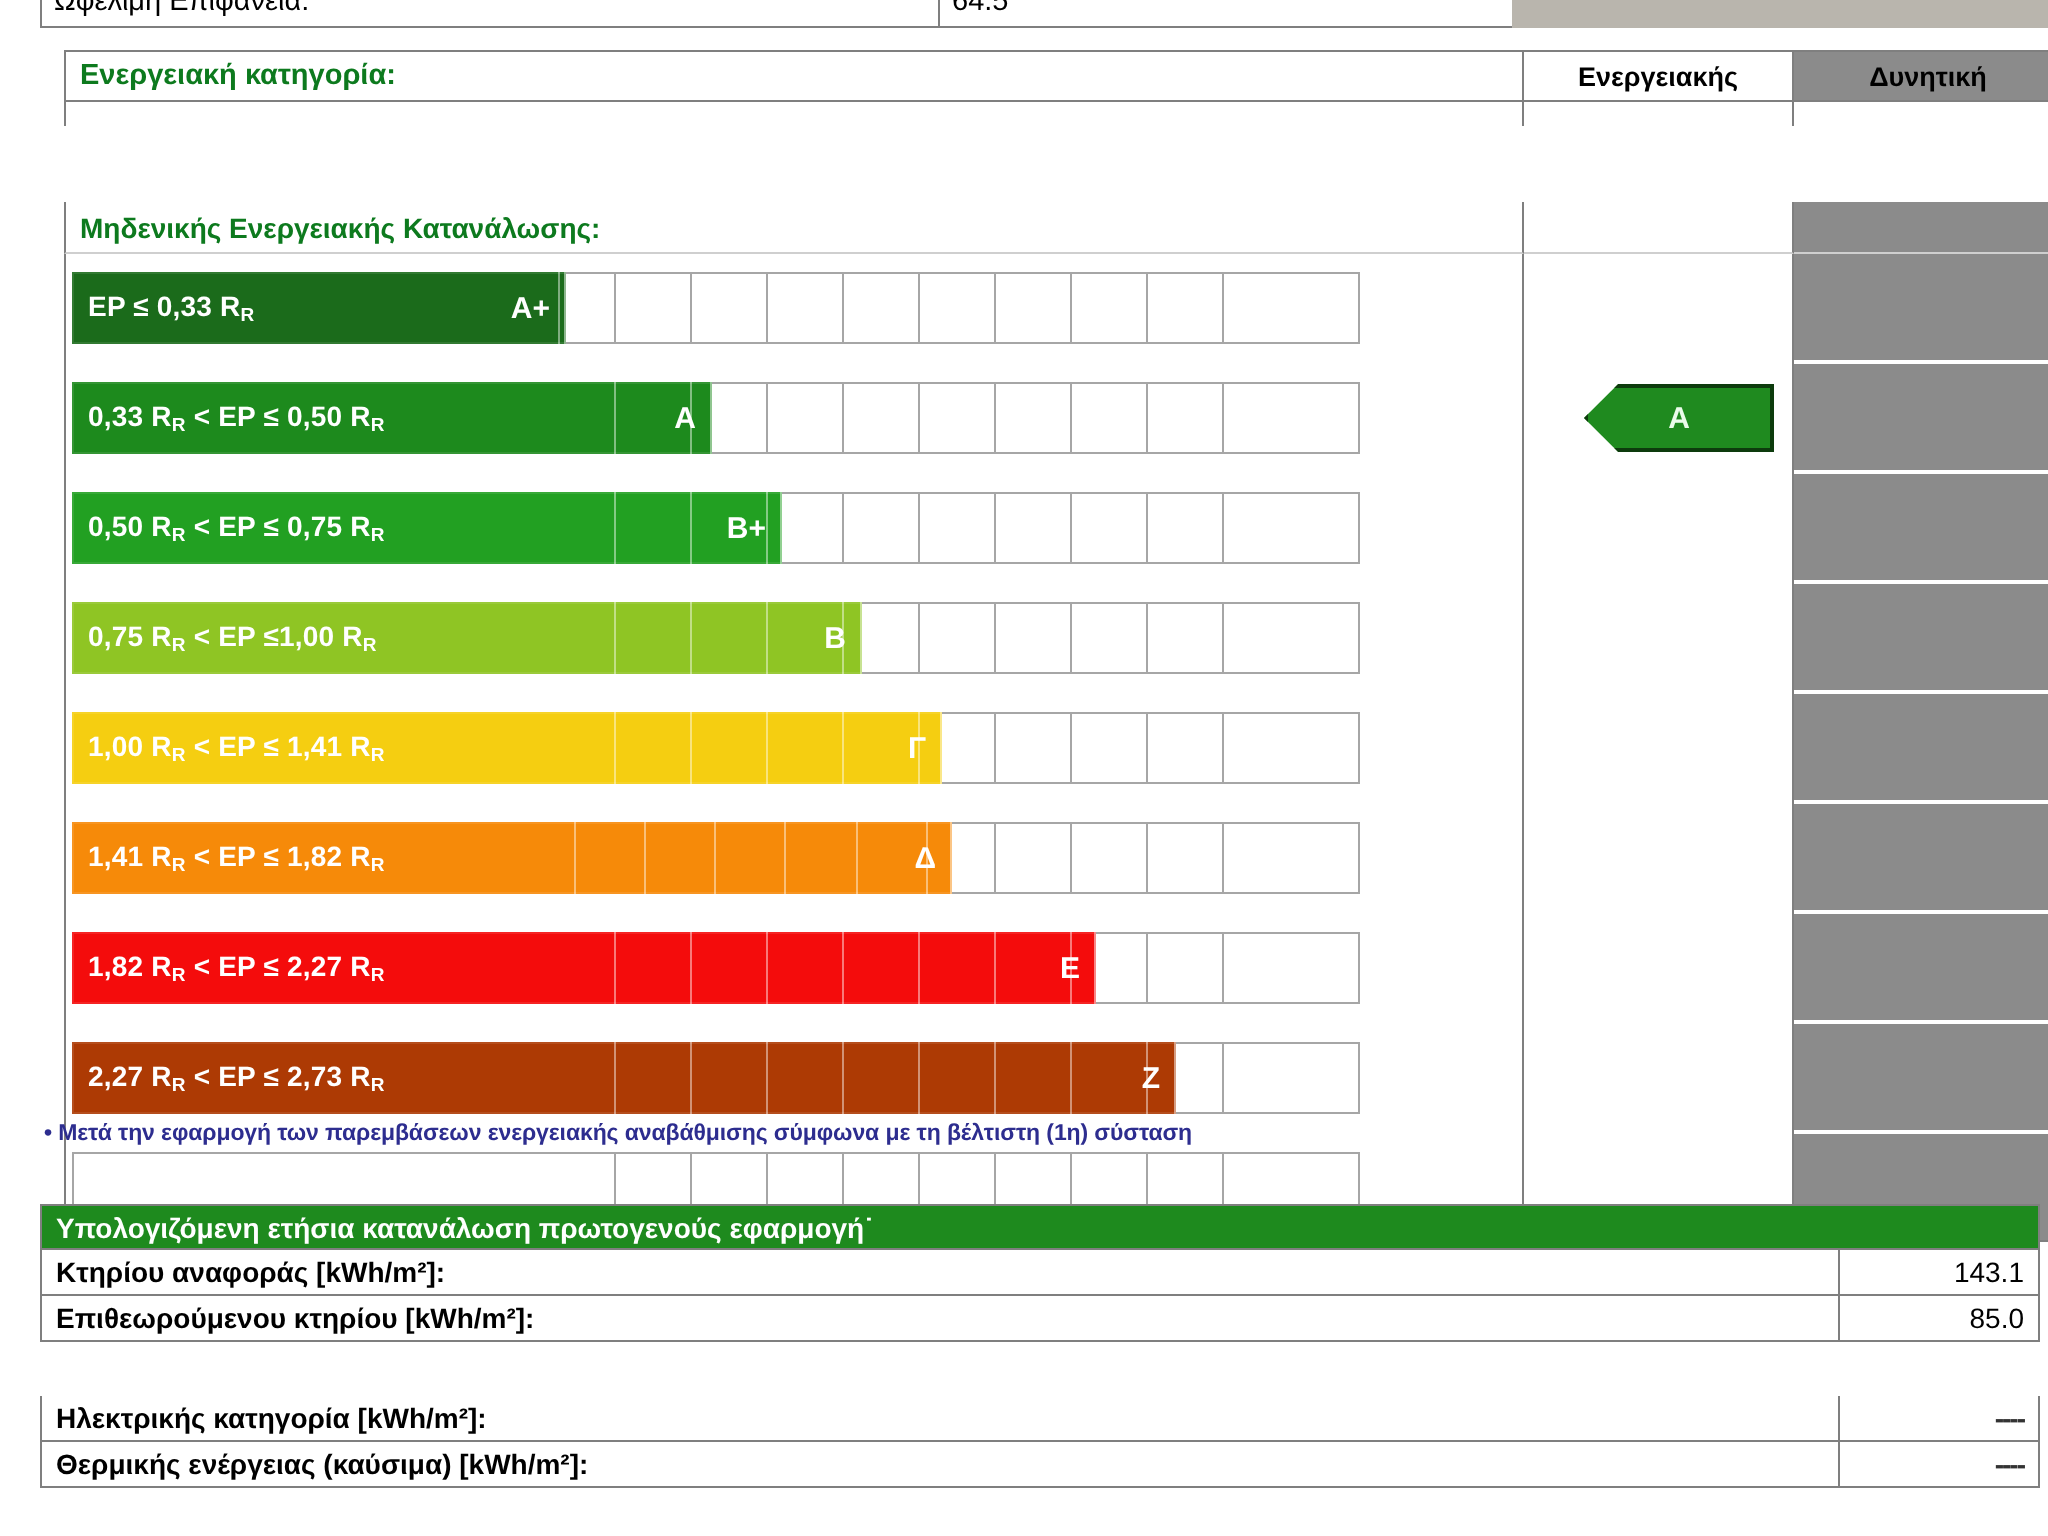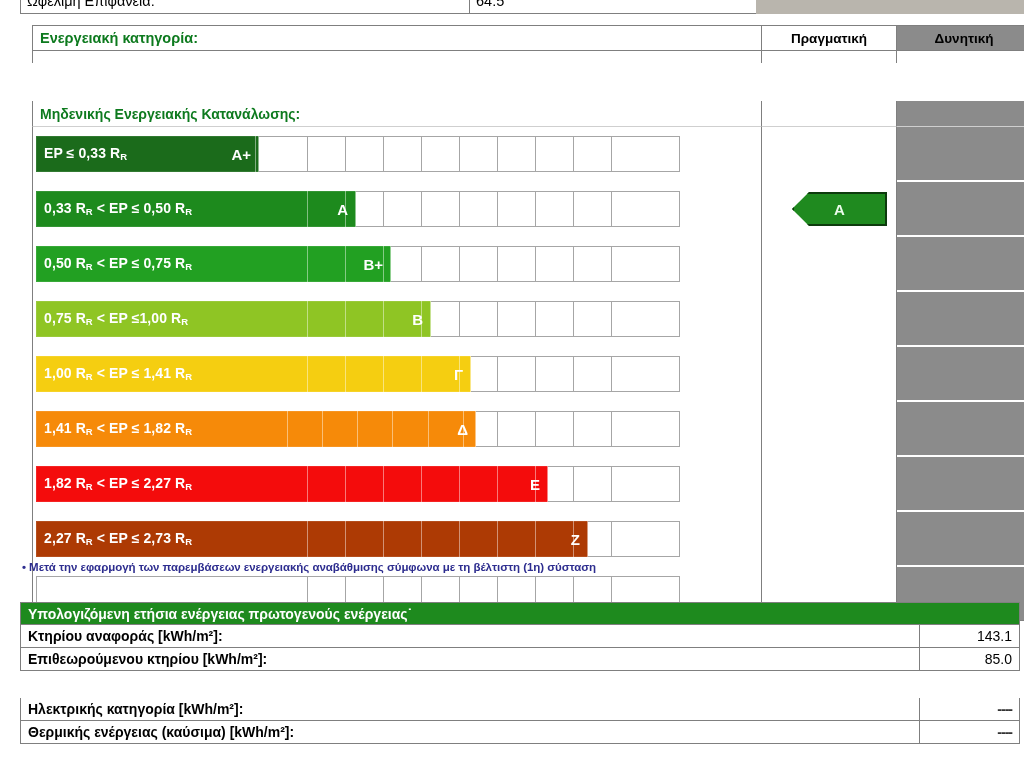--- a/index.html
+++ b/index.html
@@ -217,21 +217,21 @@
   <div class="toprow">
     <div class="cellA">Ωφέλιμη Επιφάνεια:</div>
     <div class="cellB">64.5</div>
   </div>
   <div class="photo"></div>
 
   <div class="grid">
 
     <div class="hdr-row">
       <div class="hdr-title">Ενεργειακή κατηγορία:</div>
-      <div class="hdr-exist">Πραγματική</div>
+      <div class="hdr-exist">Ενεργειακής</div>
       <div class="hdr-pot">Δυνητική</div>
     </div>
 
     <div class="spacer-row">
       <div class="left"></div>
         <div class="mid"></div>
         <div class="right"></div>
     </div>
 
     <div class="zero-row">
@@ -248,21 +248,21 @@
               <div class="tcell" style="width: 38px;"></div>
               <div class="tcell" style="width: 38px;"></div>
               <div class="tcell" style="width: 38px;"></div>
               <div class="tcell" style="width: 38px;"></div>
               <div class="tcell" style="width: 38px;"></div>
               <div class="tcell" style="width: 38px;"></div>
               <div class="tcell" style="width: 38px;"></div>
               <div class="tcell" style="width: 38px;"></div>
               <div class="tcell" style="width: 68px;"></div>
             </div>
-            <div class="bar" style="width: 223px; background: rgb(27, 107, 27);">
+            <div class="bar" style="width: 247px; background: rgb(27, 107, 27);">
               <div class="seg" style="width: 272px;"></div>
               <div class="seg" style="width: 3px;"></div>
               <span class="blabel">EP ≤ 0,33 R<span class="sub">R</span></span>
               <span class="bgrade">A+</span>
             </div>
           </div>
           <div class="rate-mid"></div>
           <div class="rate-right"></div>
         </div>
         <div class="sep-row">
@@ -522,21 +522,21 @@
           <div class="rate-right"></div>
         </div>
       </div>
 
     <div class="grid-bottom"></div>
   </div>
 
   <div class="footnote">• Μετά την εφαρμογή των παρεμβάσεων ενεργειακής αναβάθμισης σύμφωνα με τη βέλτιστη (1η) σύσταση</div>
 
   <div class="btable" style="top:602px;">
-    <div class="bt-head">Υπολογιζόμενη ετήσια ενέργειας πρωτογενούς ενέργειας˙</div>
+    <div class="bt-head">Υπολογιζόμενη ετήσια κατανάλωση πρωτογενούς εφαρμογή˙</div>
     <div class="bt-row">
       <div class="bt-label">Κτηρίου αναφοράς [kWh/m²]:</div>
       <div class="bt-val">143.1</div>
     </div>
     <div class="bt-row">
       <div class="bt-label">Επιθεωρούμενου κτηρίου [kWh/m²]:</div>
       <div class="bt-val">85.0</div>
     </div>
   </div>
 

